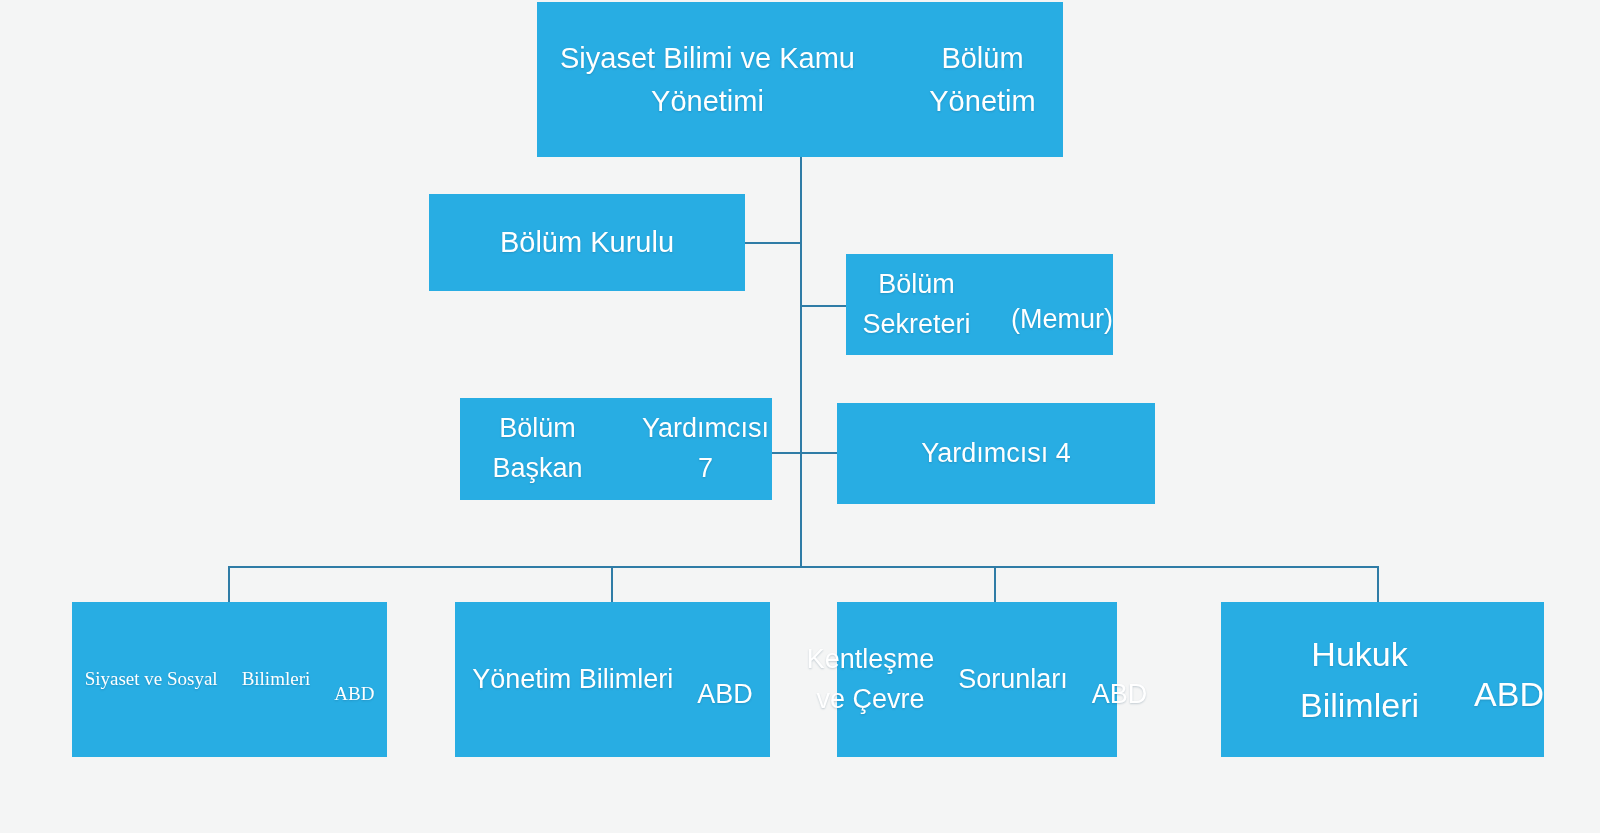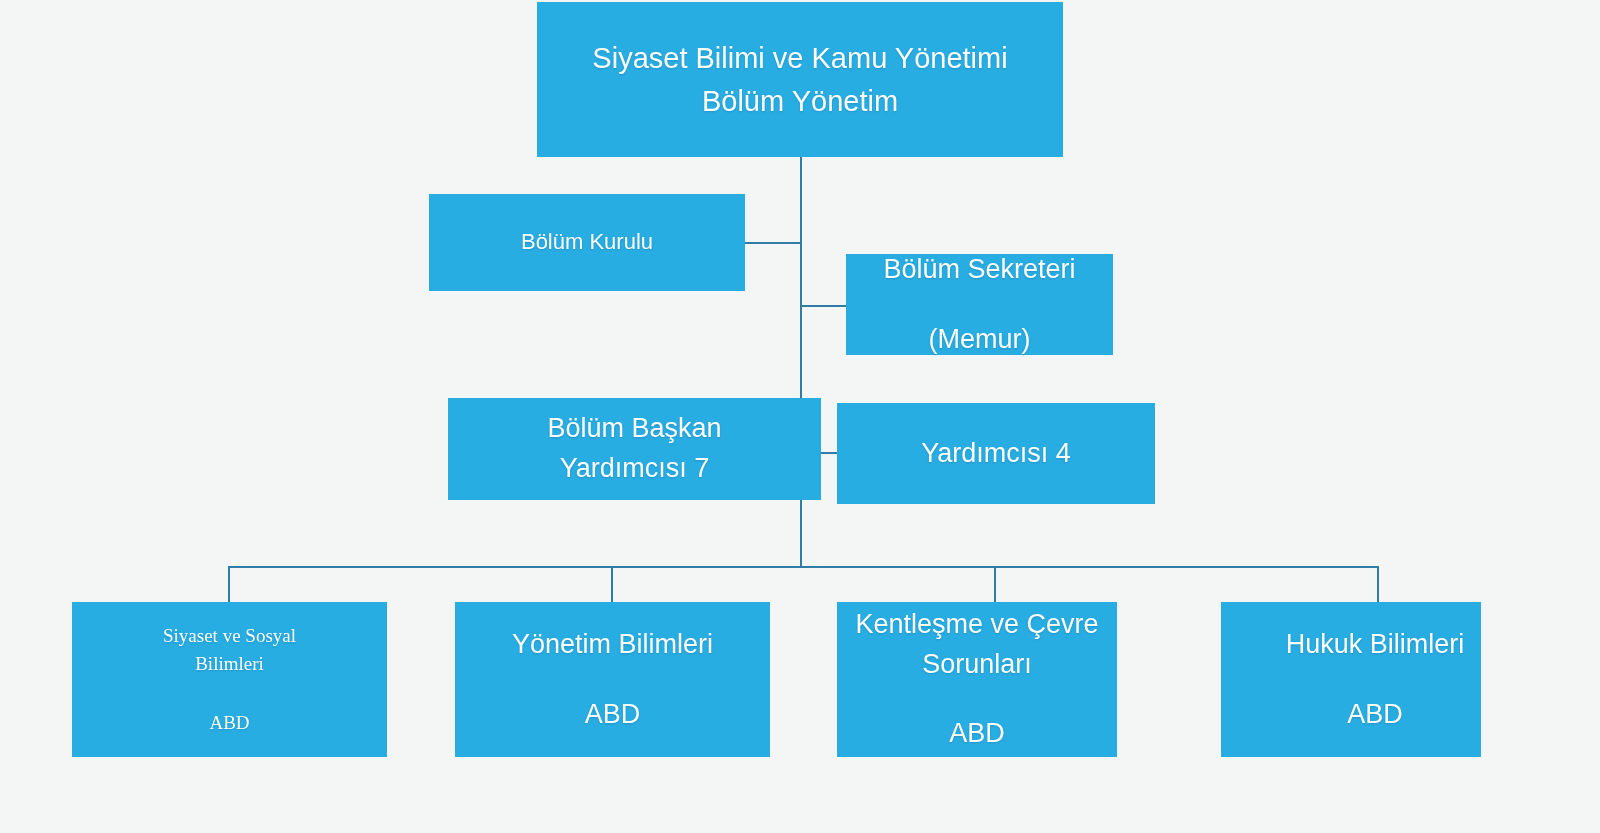--- a/index.html
+++ b/index.html
@@ -13,43 +13,44 @@
     width: 1600px;
     height: 833px;
     background: var(--bg, #f4f5f5);
     overflow: hidden;
   }
   .node {
     position: absolute;
     background: var(--fill, #28ade3);
     color: var(--text, #ffffff);
     display: flex;
-    flex-direction: column;
+    flex-direction: row;
     align-items: center;
     justify-content: center;
     text-align: center;
     line-height: 1.48;
     text-shadow: 0 1px 2px rgba(25, 60, 85, 0.22);
+    gap: 24px;
   }
   .connector {
     position: absolute;
     background: var(--line, #2f7ca6);
   }
   .para { margin-top: 30px; }
 
   
   .n-head      { left: 537px; top:   2px; width: 526px; height: 155px; font-size: 29px; }
-  .n-kurul     { left: 429px; top: 194px; width: 316px; height:  97px; font-size: 22px; }
+  .n-kurul     { left: 429px; top: 194px; width: 316px; height:  97px; font-size: 29px; }
   .n-sekreter  { left: 846px; top: 254px; width: 267px; height: 101px; font-size: 27px; }
-  .n-yrd1      { left: 448px; top: 398px; width: 373px; height: 102px; font-size: 27px; }
+  .n-yrd1      { left: 460px; top: 398px; width: 312px; height: 102px; font-size: 27px; }
   .n-yrd2      { left: 837px; top: 403px; width: 318px; height: 101px; font-size: 27px; }
   .n-abd1      { left:  72px; top: 602px; width: 315px; height: 155px; font-size: 19px; font-family: Liberation Serif, serif; }
   .n-abd2      { left: 455px; top: 602px; width: 315px; height: 155px; font-size: 27px; }
   .n-abd3      { left: 837px; top: 602px; width: 280px; height: 155px; font-size: 27px; }
-  .n-abd4      { left: 1221px; top: 602px; width: 260px; height: 155px; font-size: 27px; padding-left: 48px; }
+  .n-abd4      { left: 1221px; top: 602px; width: 323px; height: 155px; font-size: 34px; padding-left: 48px; }
 
   
   .c-trunk     { left: 800px;  top: 157px; width: 2px;    height: 410px; }
   .c-kurul     { left: 745px;  top: 242px; width: 56px;   height: 2px; }
   .c-sekreter  { left: 802px;  top: 305px; width: 44px;   height: 2px; }
   .c-yrd       { left: 757px;  top: 452px; width: 80px;   height: 2px; }
   .c-rail      { left: 228px;  top: 566px; width: 1151px; height: 2px; }
   .c-drop1     { left: 228px;  top: 566px; width: 2px;    height: 36px; }
   .c-drop2     { left: 611px;  top: 566px; width: 2px;    height: 36px; }
   .c-drop3     { left: 994px;  top: 566px; width: 2px;    height: 36px; }

